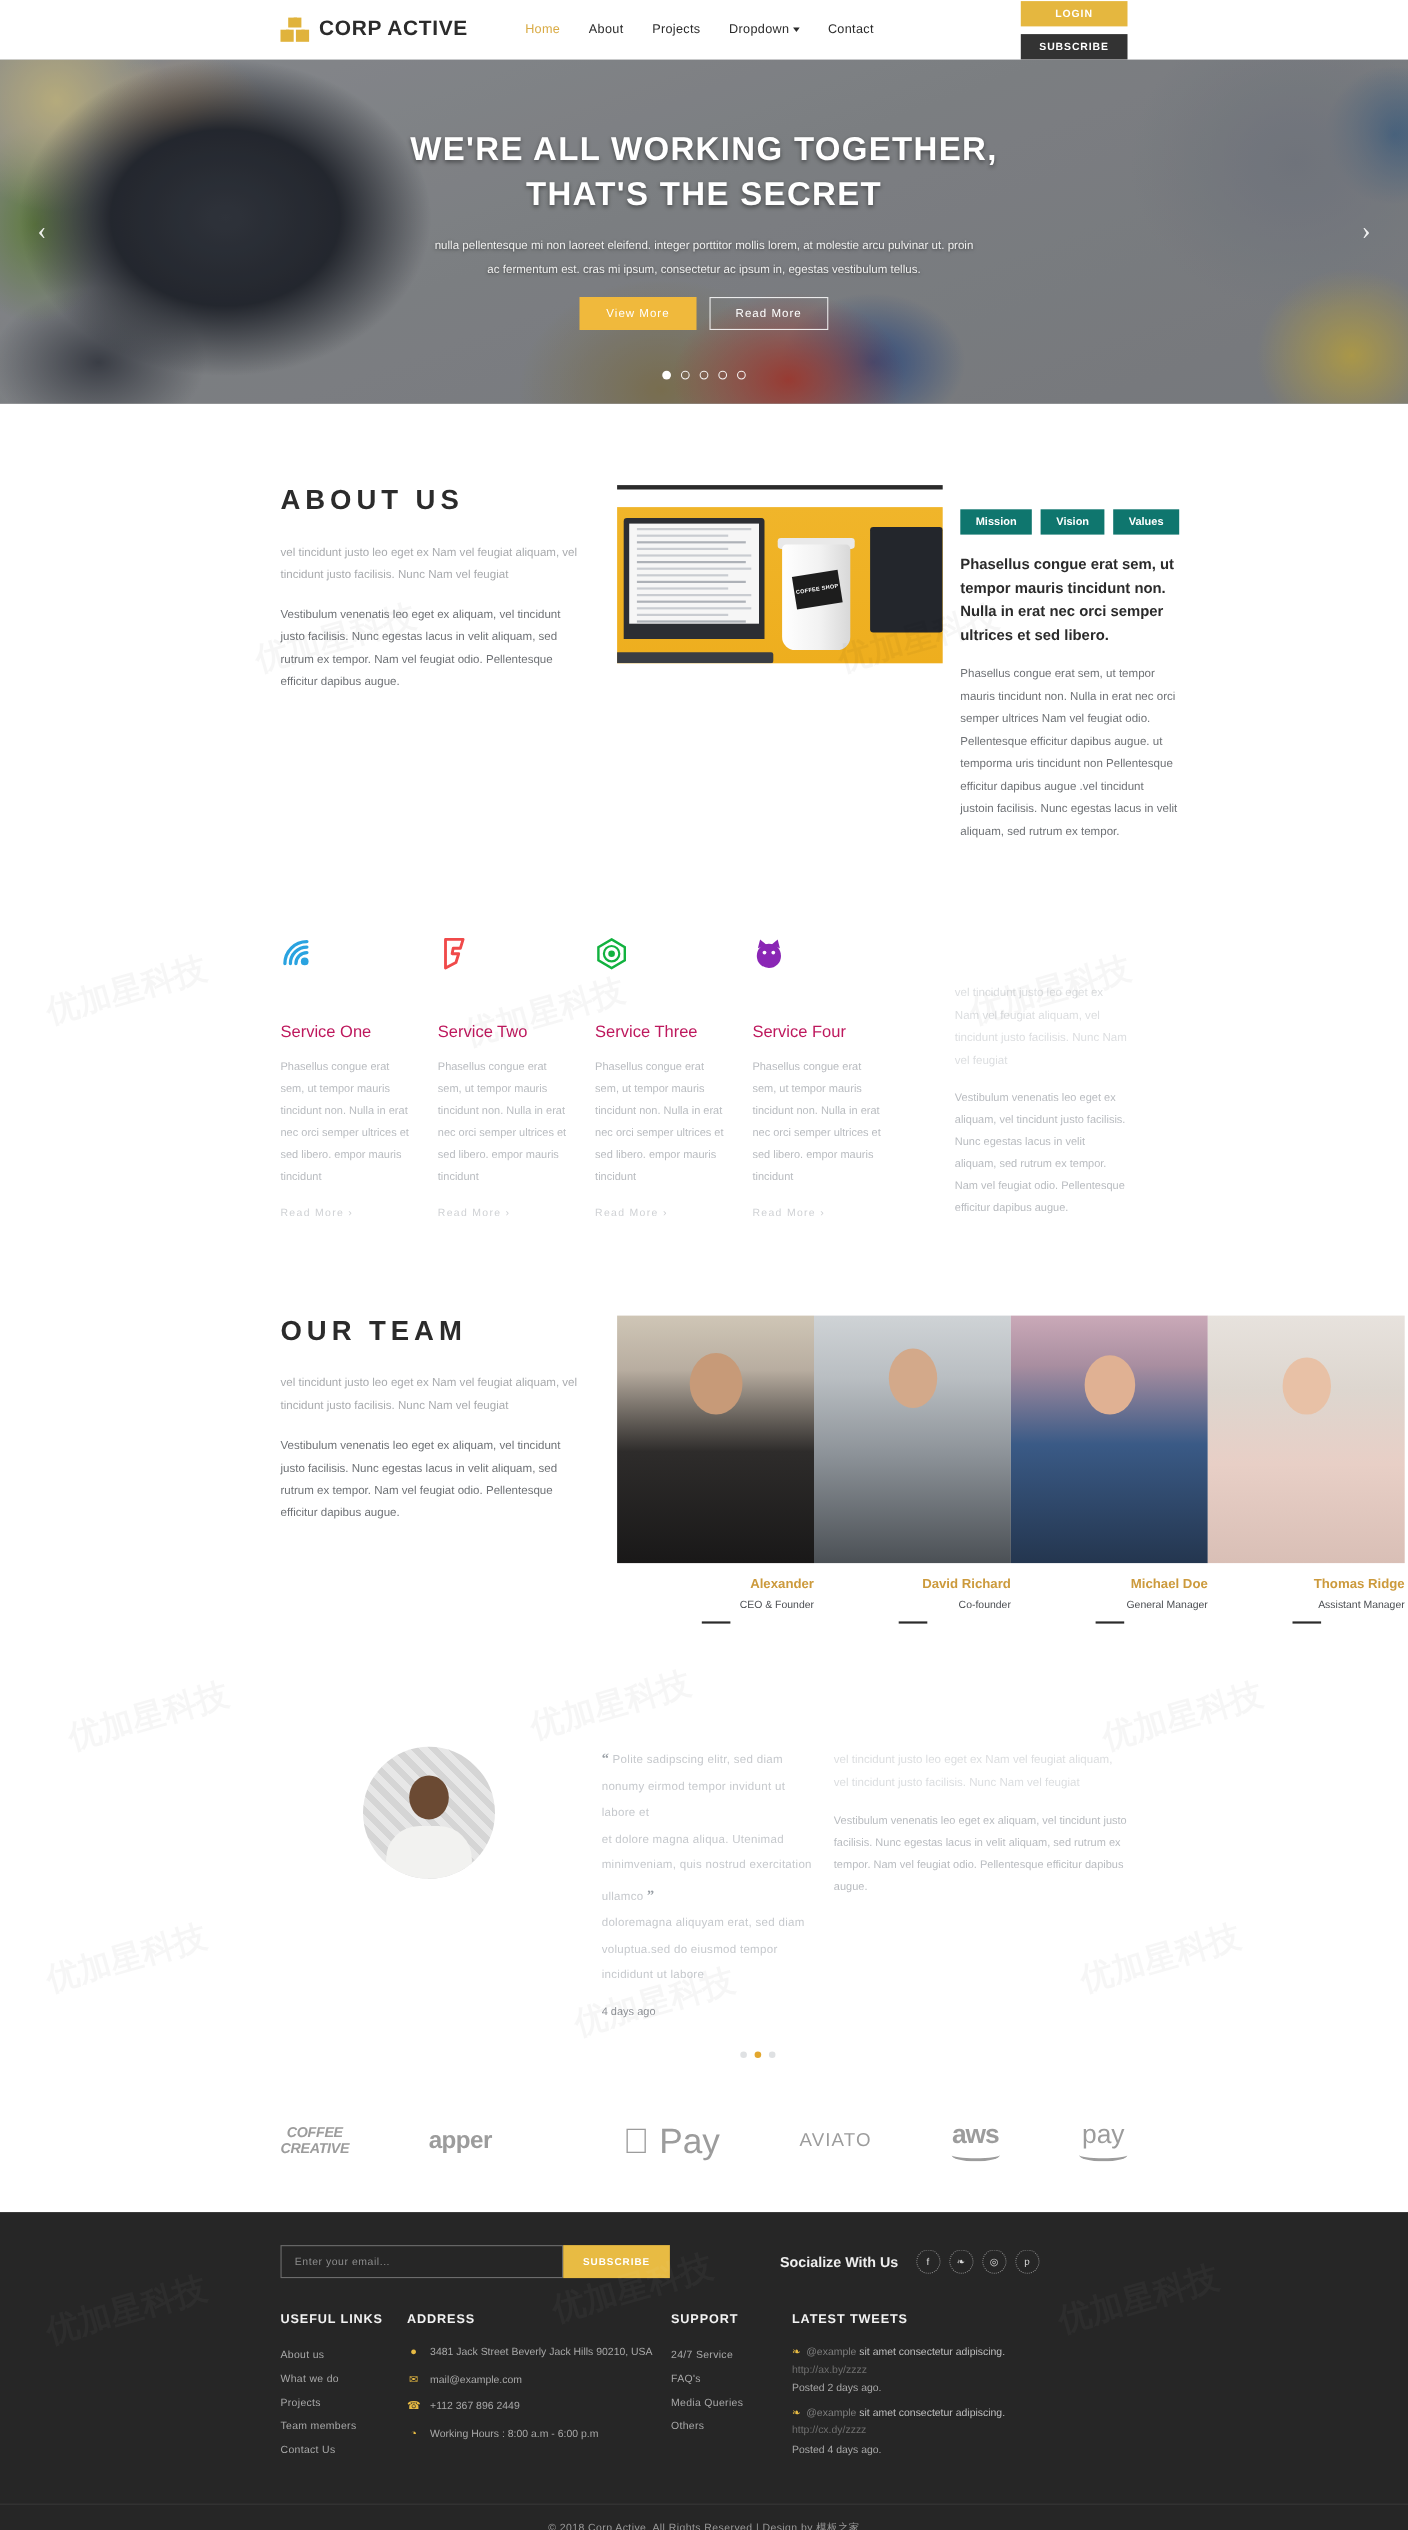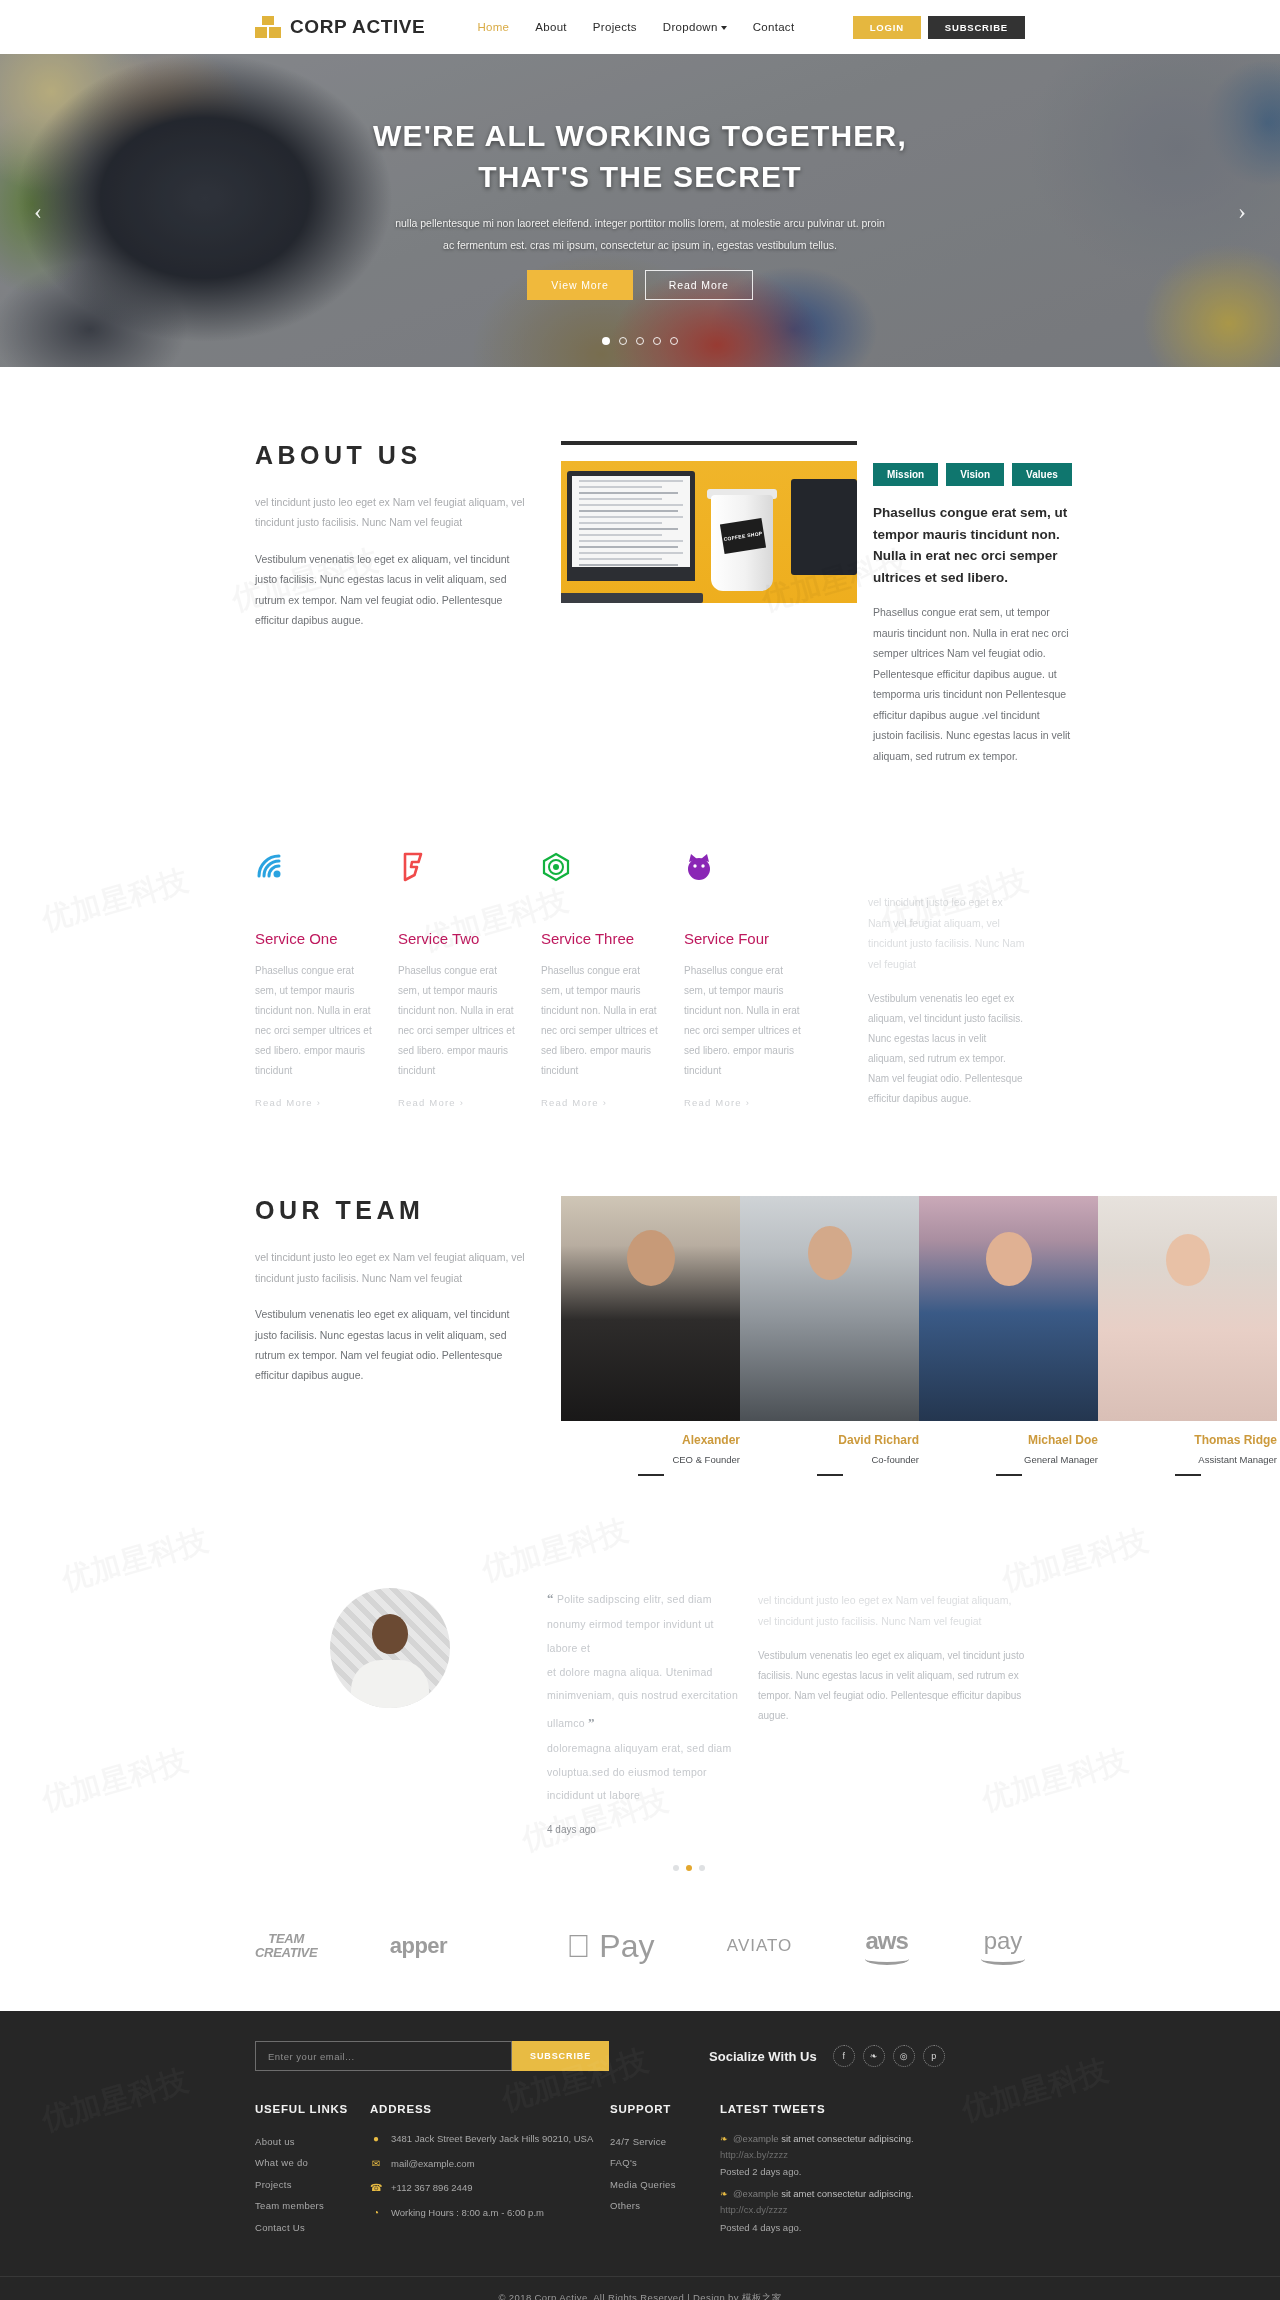--- a/index.html
+++ b/index.html
@@ -29,21 +29,21 @@
 
   .nav-links { display: flex; align-items: center; gap: 26px; margin-left: 52px; }
   .nav-links a {
     font-size: 11.5px; font-weight: normal; color: #2b2b2b;
     text-decoration: none; letter-spacing: .3px; white-space: nowrap;
   }
   .nav-links a.active { color: #d9ab45; }
   .caret { display: inline-block; width: 0; height: 0; margin-left: 3px;
     border-left: 3.5px solid transparent; border-right: 3.5px solid transparent;
     border-top: 4px solid #2b2b2b; vertical-align: middle; }
-  .nav-actions { margin-left: auto; display: flex; gap: 7px; }
+  .nav-actions { margin-left: auto; display: flex; gap: 7px; flex-direction: column; }
   .btn-login, .btn-register {
     font-size: 9.5px; font-weight: bold; letter-spacing: .8px;
     padding: 6px 17px; border: none; cursor: pointer; color: #fff;
     font-family: "Liberation Sans", sans-serif;
   }
   .btn-login { background: #e5b73f; }
   .btn-register { background: #333333; }
 
   
   .hero { height: 313px; position: relative; overflow: hidden; background:#8d8e90; }
@@ -473,21 +473,21 @@
       </div>
     </div>
     <div class="testi-right">
       <p class="muted-sm" style="color:#dcdee0">vel tincidunt justo leo eget ex Nam vel feugiat aliquam, vel tincidunt justo facilisis. Nunc Nam vel feugiat</p>
       <p class="svc-text">Vestibulum venenatis leo eget ex aliquam, vel tincidunt justo facilisis. Nunc egestas lacus in velit aliquam, sed rutrum ex tempor. Nam vel feugiat odio. Pellentesque efficitur dapibus augue.</p>
     </div>
   </section>
 
   <section class="wrap brands">
     <div class="brand-logo bl-angry">
-      <div>TEAM</div>
+      <div>COFFEE</div>
       <div>CREATIVE</div>
     </div>
     <div class="brand-logo bl-apper">apper</div>
     <div class="brand-logo bl-pay"> Pay</div>
     <div class="brand-logo bl-aviato">AVIATO</div>
     <div class="brand-logo">
       <div class="bl-aws">aws</div>
       <span class="smile"></span>
     </div>
     <div class="brand-logo">

